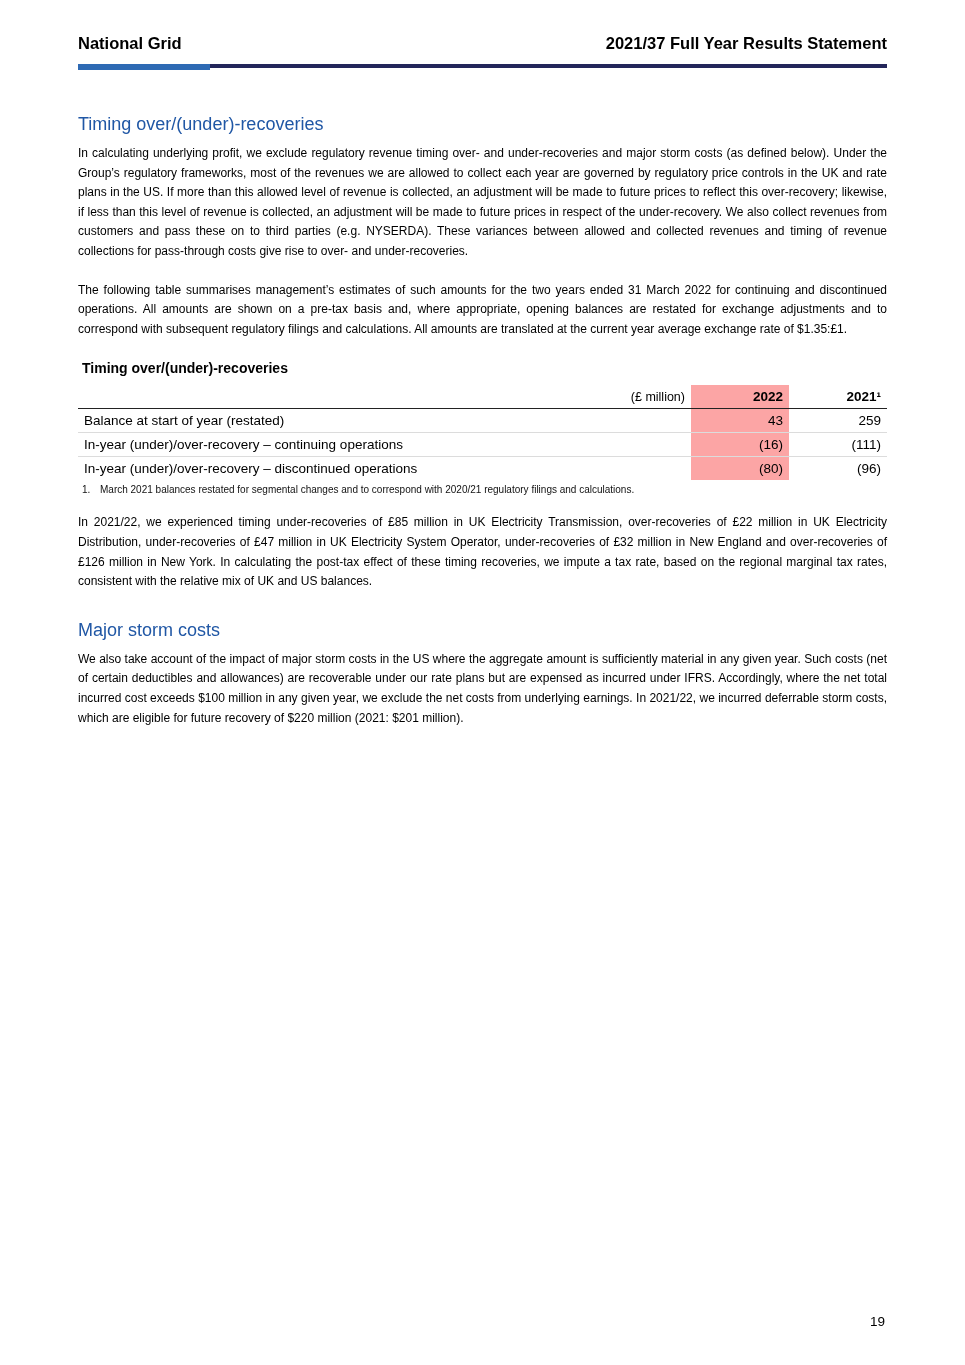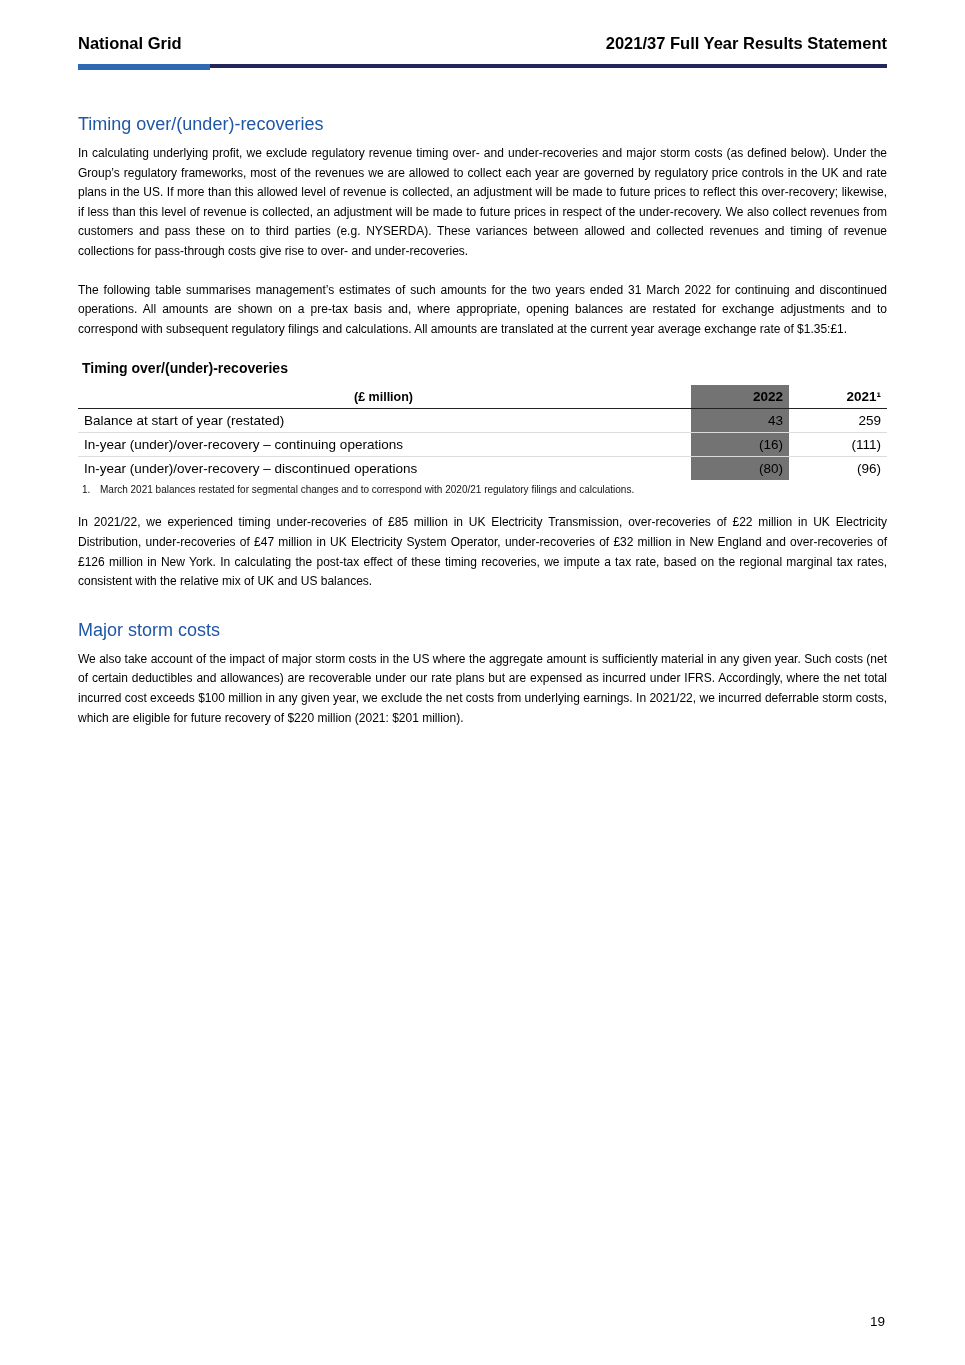--- a/index.html
+++ b/index.html
@@ -49,32 +49,32 @@
     padding-left: 4px;
   }
 
   table.fin-table {
     width: 100%;
     border-collapse: collapse;
     font-size: 13.5px;
   }
   table.fin-table th, table.fin-table td { padding: 4px 6px; }
   .col-num { text-align: right; width: 86px; }
-  thead th.col-label { text-align: center; font-weight: 700; font-size: 12.5px; padding-left: 4px; }
+  thead th.col-label { text-align: right; font-weight: 400; font-size: 12.5px; padding-left: 4px; }
   thead th { border-bottom: 1.5px solid #222222; }
   thead th.col-num { font-weight: bold; }
   td.col-label { padding-left: 4px; }
   tr.data-row td { border-bottom: 1px solid #dcdcdc; }
   tr.data-row.last td { border-bottom: none; }
   tr.total-row td {
     font-weight: bold;
     border-top: 1px solid #222222;
     border-bottom: 3px solid #1f2a5e;
   }
-  .shaded { background: #737373; }
+  .shaded { background: #fca5a5; }
 
   .footnote {
     display: flex;
     font-size: 10px;
     color: #111;
     margin-top: 3px;
     line-height: 13px;
   }
   .footnote .fn-marker { width: 22px; flex: 0 0 22px; padding-left: 4px; box-sizing: border-box; }
 

